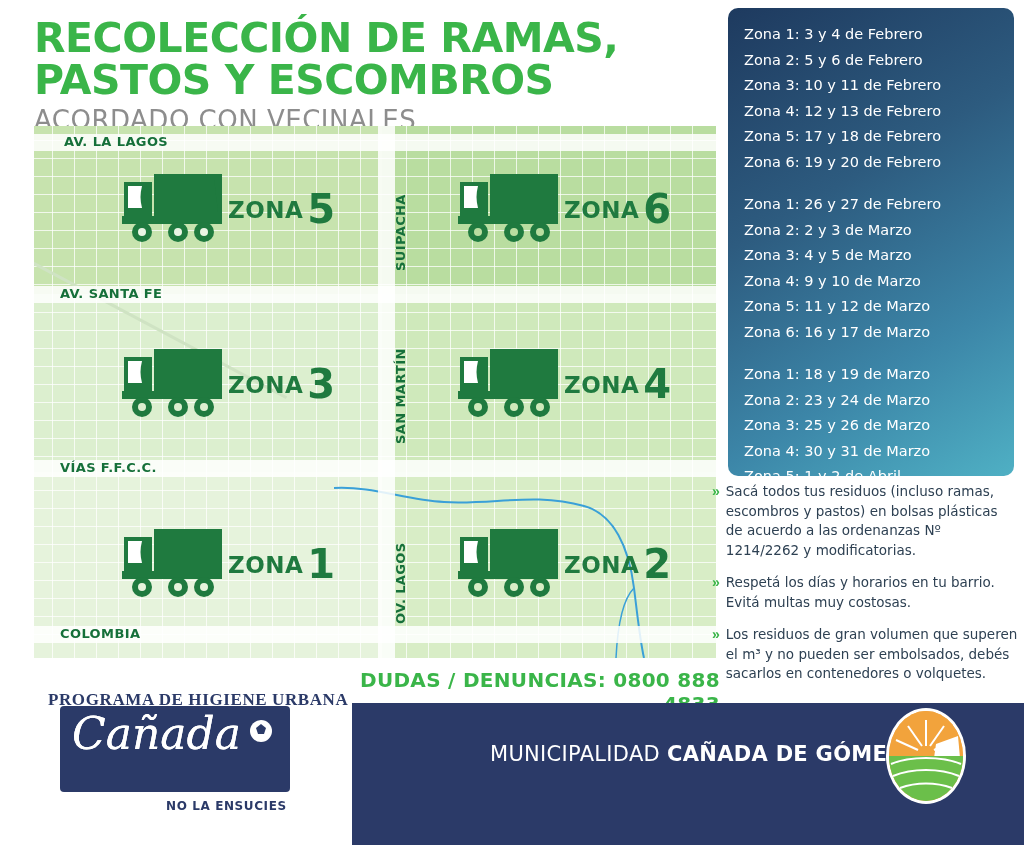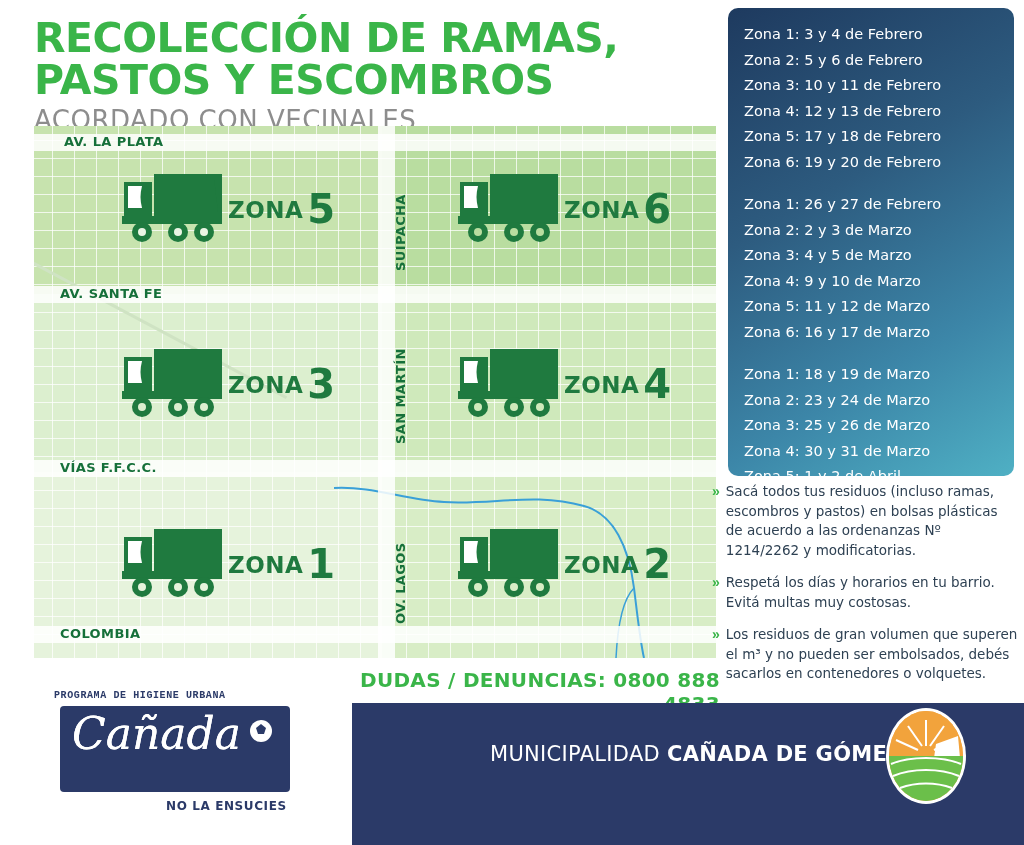--- a/index.html
+++ b/index.html
@@ -137,23 +137,23 @@
   
   .footer {
     position: absolute; left: 0; top: 703px; width: 1024px; height: 142px;
     background: #2b3a68;
   }
   .footer-white {
     position: absolute; left: 0; top: 0; width: 352px; height: 142px;
     background: #ffffff;
   }
   .prog {
-    position: absolute; left: 54px; top: 690px;
-    font-family: Liberation Mono, monospace;
-    font-weight: bold; font-size: 10px;
+    position: absolute; left: 48px; top: 690px;
+    font-family: Liberation Serif, serif;
+    font-weight: bold; font-size: 17px;
     color: #2b3a68; letter-spacing: 0.6px;
   }
   .brand {
     position: absolute; left: 72px; top: 712px;
     font-family: "DejaVu Serif", serif;
     font-style: italic;
     font-size: 44px;
     color: #ffffff;
     line-height: 1;
     text-shadow: 0 0 0 #fff;
@@ -265,21 +265,21 @@
       <div class="grid-v" style="left:658px"></div>
 
     <div class="diag"></div>
 
     <svg class="river" viewBox="0 0 420 180">
       <path d="M0,10 C40,8 70,22 110,24 C160,27 200,14 250,28 C280,36 295,70 300,110 C304,142 306,162 310,180" stroke="#3aa0d8" stroke-width="2" fill="none"></path>
       <path d="M300,110 C290,120 284,140 282,180" stroke="#3aa0d8" stroke-width="1.5" fill="none"></path>
     </svg>
 
     <div class="street-band" style="top:8px"></div>
-    <div class="street-label" style="left:30px; top:8px;">AV. LA PLATA</div>
+    <div class="street-label" style="left:30px; top:8px;">AV. LA LAGOS</div>
 
     <div class="street-band" style="top:160px"></div>
     <div class="street-label" style="left:26px; top:160px;">AV. SANTA FE</div>
 
     <div class="street-band" style="top:334px"></div>
     <div class="street-label" style="left:26px; top:334px;">VÍAS F.F.C.C.</div>
 
     <div class="street-band" style="top:500px"></div>
     <div class="street-label" style="left:26px; top:500px;">COLOMBIA</div>
 

